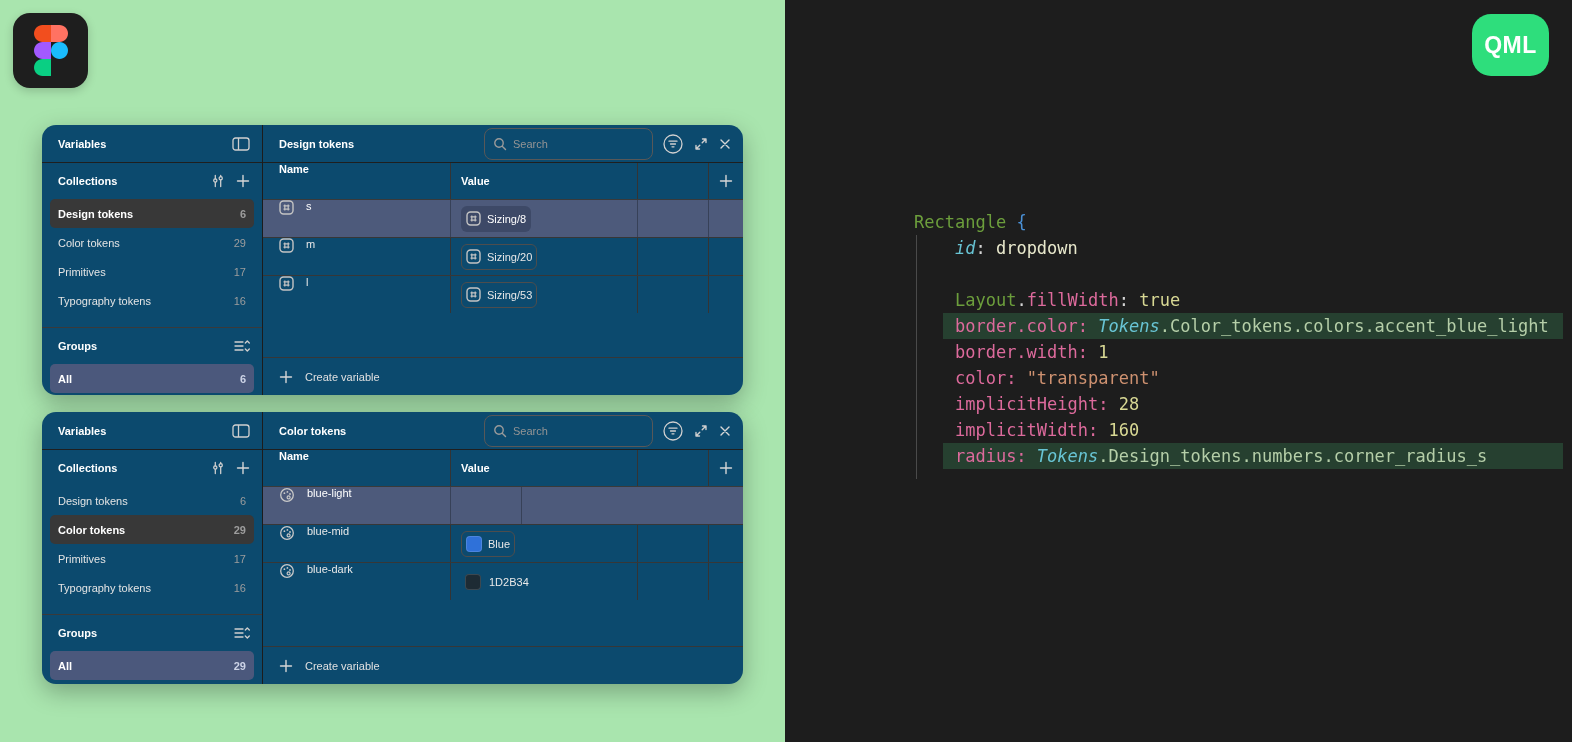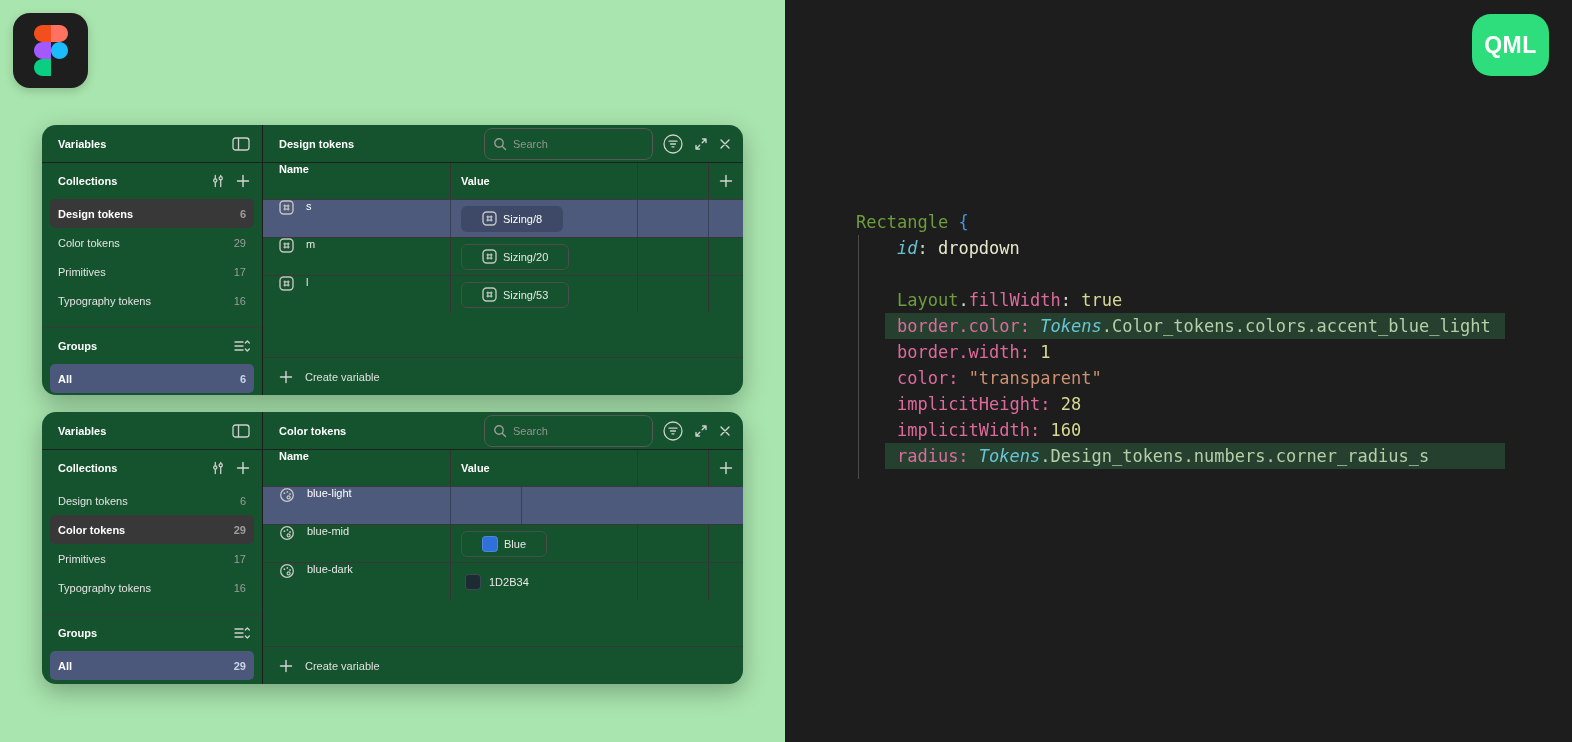--- a/index.html
+++ b/index.html
@@ -7,21 +7,21 @@
        font-family:"Liberation Sans",sans-serif;-webkit-font-smoothing:antialiased}
   .bg-left{position:absolute;left:0;top:0;width:785px;height:742px;background:#a9e5ae}
   .logo-card{position:absolute;left:13px;top:13px;width:75px;height:75px;border-radius:17px;
              background:#1e1e1e;display:flex;align-items:center;justify-content:center;
              box-shadow:0 3px 10px rgba(0,0,0,.18)}
   .qml-badge{position:absolute;left:1472px;top:14px;width:77px;height:62px;border-radius:19px;
              background:#2ede7c;display:flex;align-items:center;justify-content:center;
              color:#fff;font-weight:bold;font-size:23px;letter-spacing:.5px}
 
   
-  .panel{position:absolute;left:42px;width:701px;background:#14532d;border-radius:14px;
+  .panel{position:absolute;left:42px;width:701px;background:#0c4a6e;border-radius:14px;
          display:flex;overflow:hidden;color:#e8e8e8;font-size:11px;
          box-shadow:0 8px 24px rgba(0,0,0,.28)}
   #panel-0{top:125px;height:270px}
   #panel-1{top:412px;height:272px}
   .sidebar{width:220px;flex:none;display:flex;flex-direction:column;border-right:1px solid #1c1c1c}
   .side-header{height:37px;flex:none;border-bottom:1px solid #1f1f1f;display:flex;align-items:center;
                justify-content:space-between;padding:0 12px 0 16px;font-weight:bold;color:#fff}
   .side-section{height:36px;flex:none;display:flex;align-items:center;justify-content:space-between;
                 padding:0 12px 0 16px;font-weight:bold;color:#fff}
   .icn{display:inline-flex;align-items:center;justify-content:center}
@@ -48,30 +48,30 @@
            border-right:1px solid #343434;box-sizing:border-box}
   .c-3{width:71px;flex:none;border-right:1px solid #343434;box-sizing:border-box}
   .c-4{flex:1;display:flex;align-items:center;justify-content:center}
   .group-row{height:46px;flex:none;display:flex;align-items:center;padding-left:16px;
              font-weight:bold;color:#fff;border-bottom:1px solid #323232}
   .trow{height:37px;flex:none;display:flex;align-items:stretch}
   .trow + .trow{border-top:1px solid #373737}
   .trow.selected{background:#4d5a7b;color:#fff;border-top:none}
   .trow.selected .c-name,.trow.selected .c-value,.trow.selected .c-3{border-right-color:rgba(0,0,0,.28)}
   .pill{height:24px;border-radius:6px;border:1px solid #4d4d4d;display:inline-flex;align-items:center;
-        gap:6px;padding:0 20px;color:#e8e8e8}
+        gap:6px;padding:0 4px;color:#e8e8e8}
   .trow.selected .pill{background:#3d4967;border-color:transparent;color:#fff}
   .plainval{display:inline-flex;align-items:center;gap:8px;padding-left:4px;color:#e8e8e8}
   .trow.selected .plainval{color:#fff}
   .swatch{width:16px;height:16px;border-radius:4px;box-shadow:inset 0 0 0 1px rgba(255,255,255,.14)}
   .create-row{height:37px;flex:none;margin-top:auto;border-top:1px solid #373737;display:flex;
               align-items:center;padding-left:16px;gap:12px;color:#e0e0e0}
 
   
-  .code{position:absolute;left:856px;top:209px;font-family:"DejaVu Sans Mono",monospace;
+  .code{position:absolute;left:914px;top:209px;font-family:"DejaVu Sans Mono",monospace;
         font-size:17px;line-height:26px;white-space:pre}
   .code .line{position:relative;z-index:1;height:26px}
   .code .hl{position:absolute;left:29px;width:620px;height:26px;z-index:0}
   .code .guide{position:absolute;left:2px;top:26px;width:1px;height:244px;background:#4a4a4a;z-index:0}
 </style>
 </head>
 <body>
 
 <div class="bg-left"></div>
 

